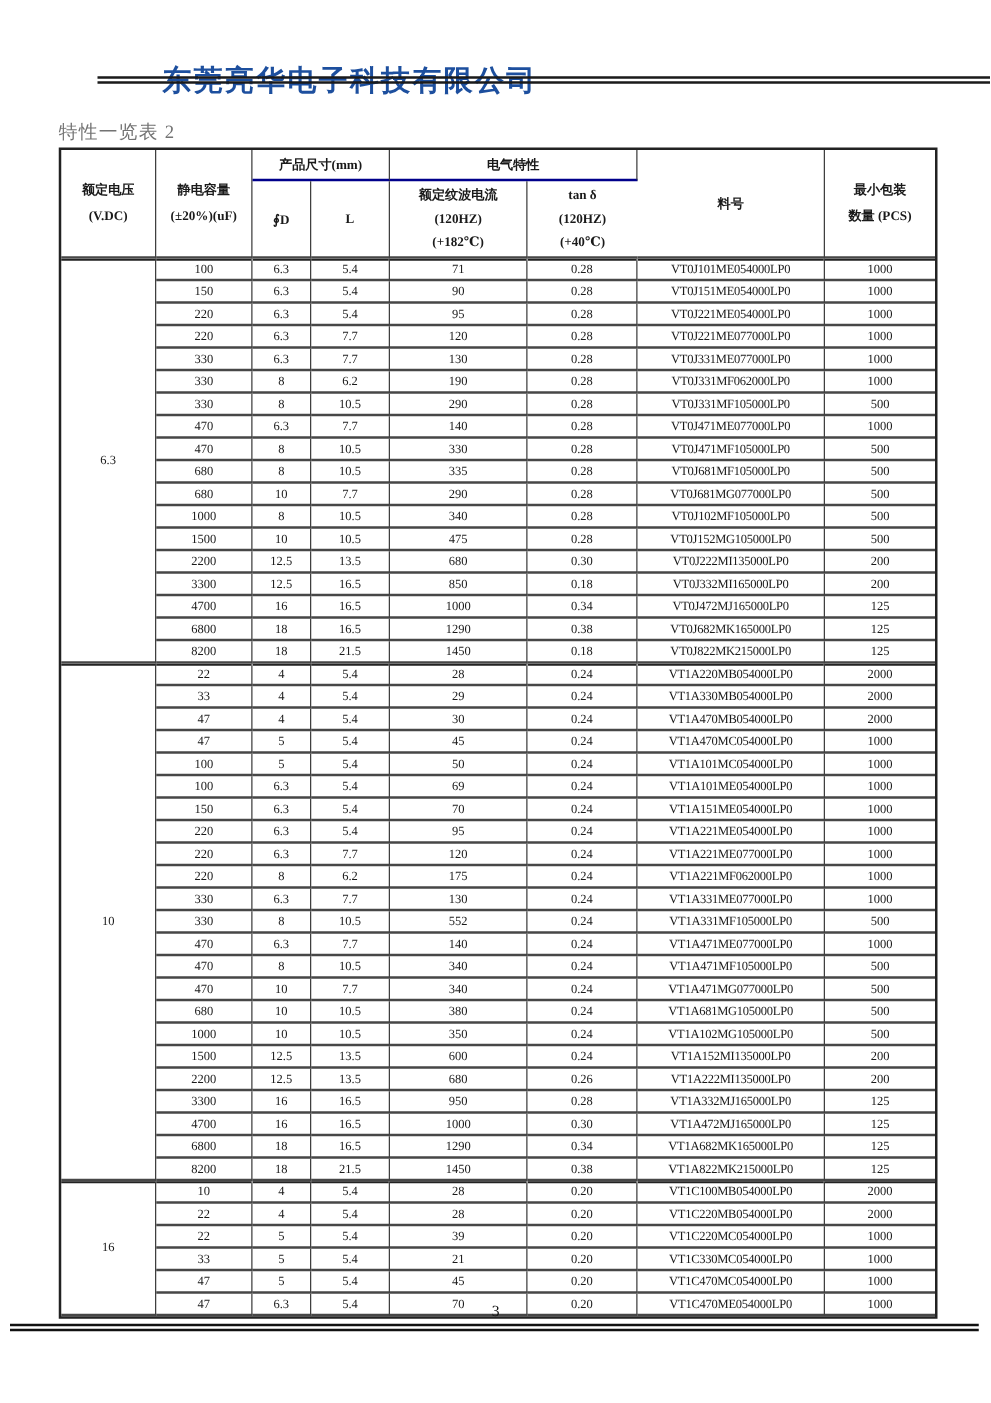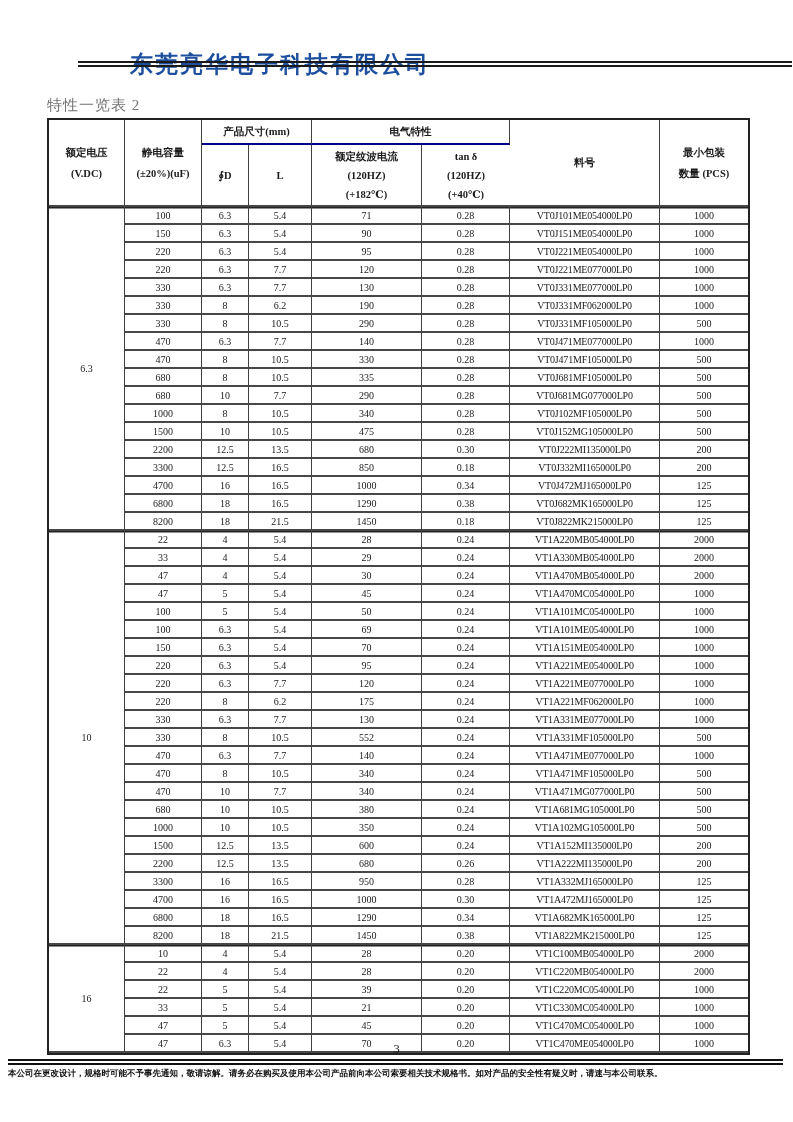--- a/index.html
+++ b/index.html
@@ -521,15 +521,14 @@
             <td>0.20</td>
             <td class="part-no">VT1C470ME054000LP0</td>
             <td>1000</td>
           </tr>
         </tbody>
     </table>
   </div>
 
   <div class="page-number">3</div>
   <div class="footer-rule"></div>
-  <div class="disclaimer">本公司在更改设计，规格时可能不予事先通知，敬请谅解。请务必在购买及使用本公司产品前向本公司索要相关技术规格书。如对产品的安全性有疑义时，请速与本公司联系。</div>
 
 </div>
 
 </body></html>

